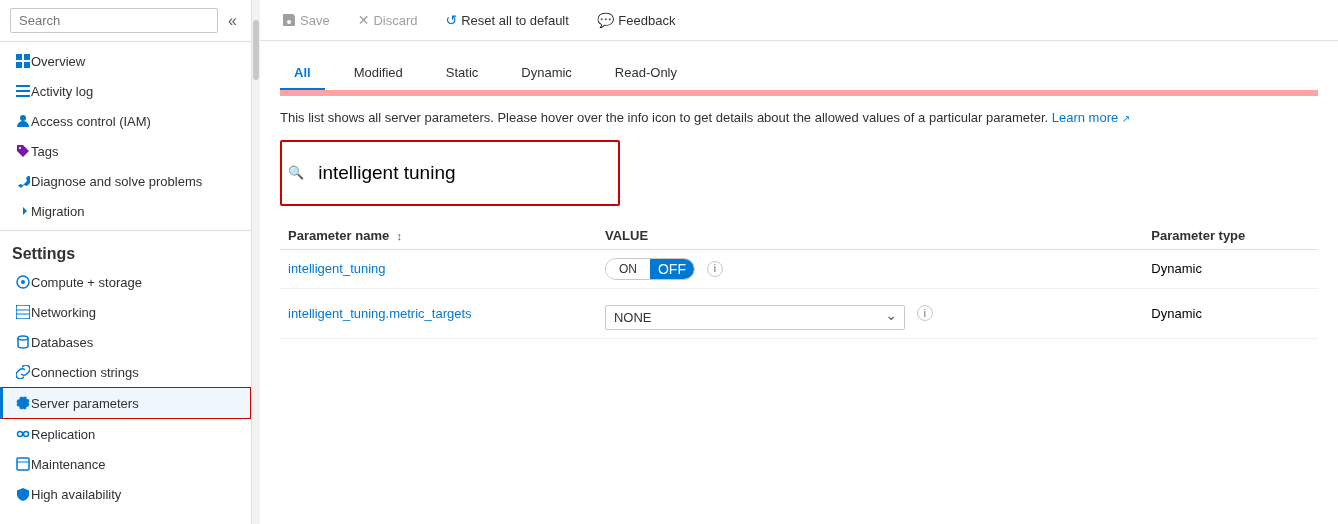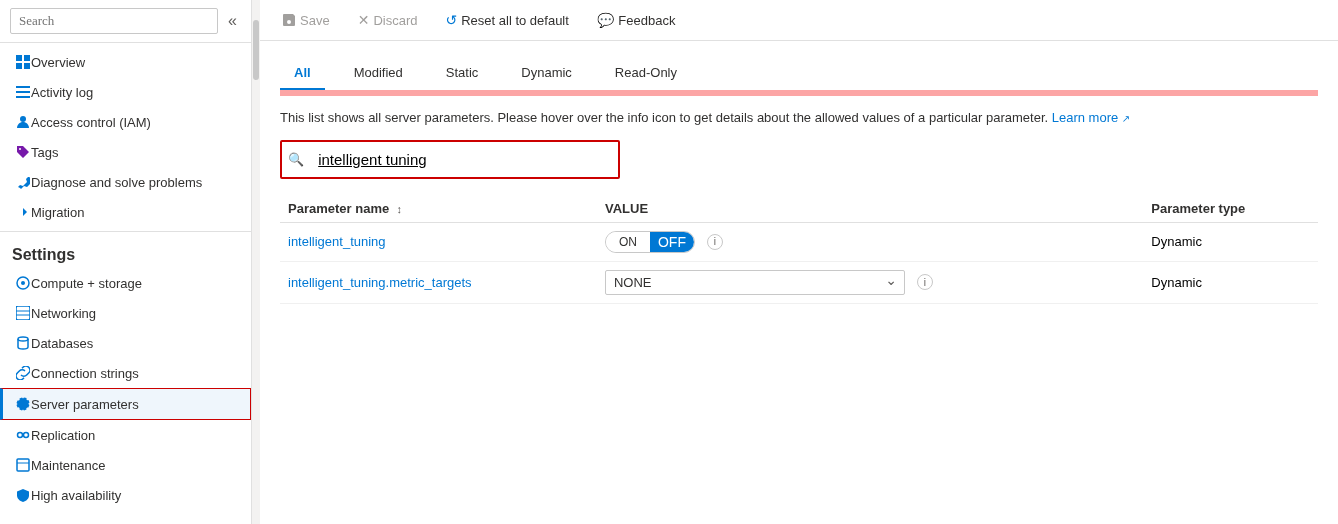--- a/index.html
+++ b/index.html
@@ -23,21 +23,20 @@
       align-items: center;
       gap: 6px;
     }
     .sidebar-search input {
       border: 1px solid #c8c8c8;
       border-radius: 2px;
       padding: 4px 8px;
       width: 100%;
       font-size: 13px;
       outline: none;
-      font-family: Liberation Serif, serif;
     }
     .collapse-btn {
       background: none;
       border: none;
       cursor: pointer;
       color: #605e5c;
       font-size: 16px;
       padding: 0 4px;
     }
     .sidebar-nav { flex: 1; padding: 4px 0; }
@@ -142,24 +141,23 @@
     .param-search-wrap {
       border: 2px solid #c00;
       border-radius: 2px;
       display: inline-flex;
       align-items: center;
       width: 340px;
     }
     .param-search-wrap input {
       border: none;
       outline: none;
-      padding: 9px 8px;
-      font-size: 15px;
+      padding: 20px 8px;
+      font-size: 19px;
       width: 100%;
-      text-decoration: underline;
     }
     .search-icon-sm {
       color: #605e5c;
       padding: 0 6px;
       font-size: 13px;
     }
 
     
     .param-table { width: 100%; border-collapse: collapse; margin-top: 4px; }
     .param-table th {
@@ -216,20 +214,21 @@
       background: #fff;
       color: #323130;
       appearance: none;
       width: 300px;
       cursor: pointer;
       outline: none;
     }
     .select-wrap {
       position: relative;
       display: inline-block;
+      margin-top: 8px;
     }
     .select-wrap::after {
       content: '⌄';
       position: absolute;
       right: 8px;
       top: 50%;
       transform: translateY(-60%);
       pointer-events: none;
       color: #605e5c;
       font-size: 14px;

